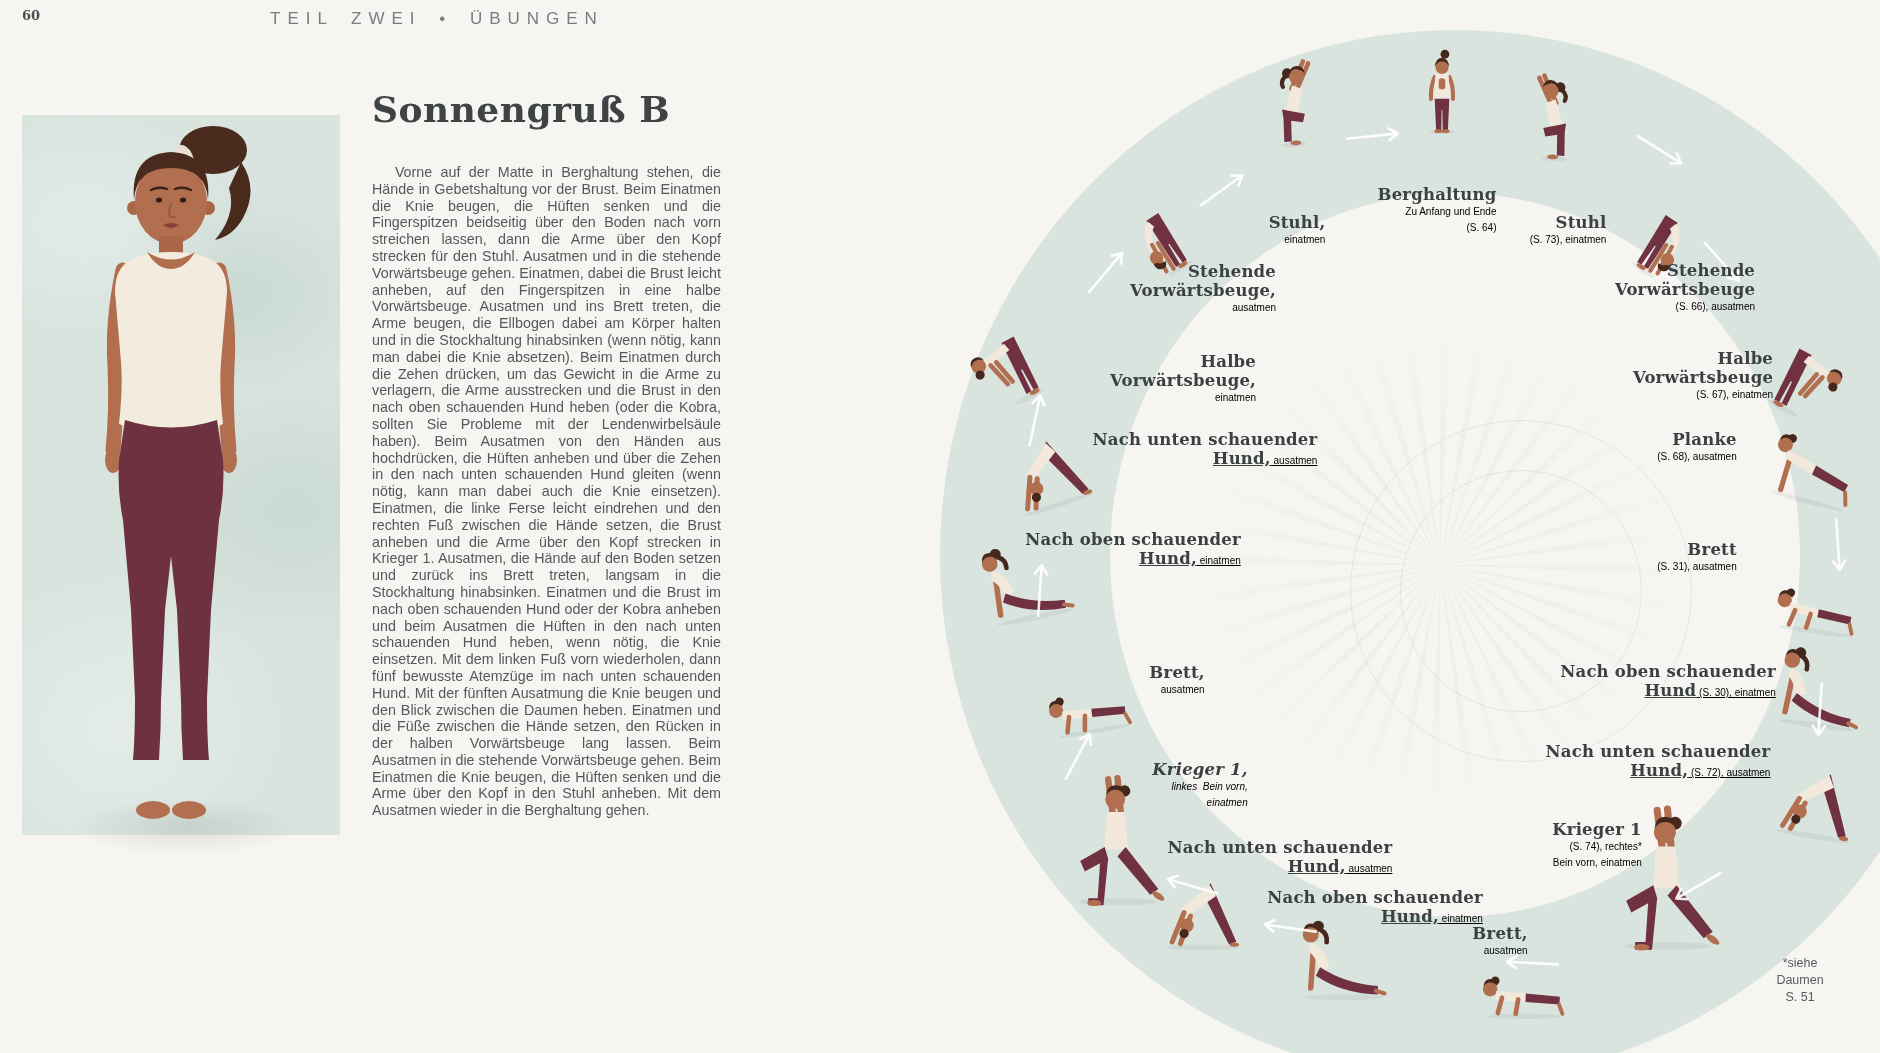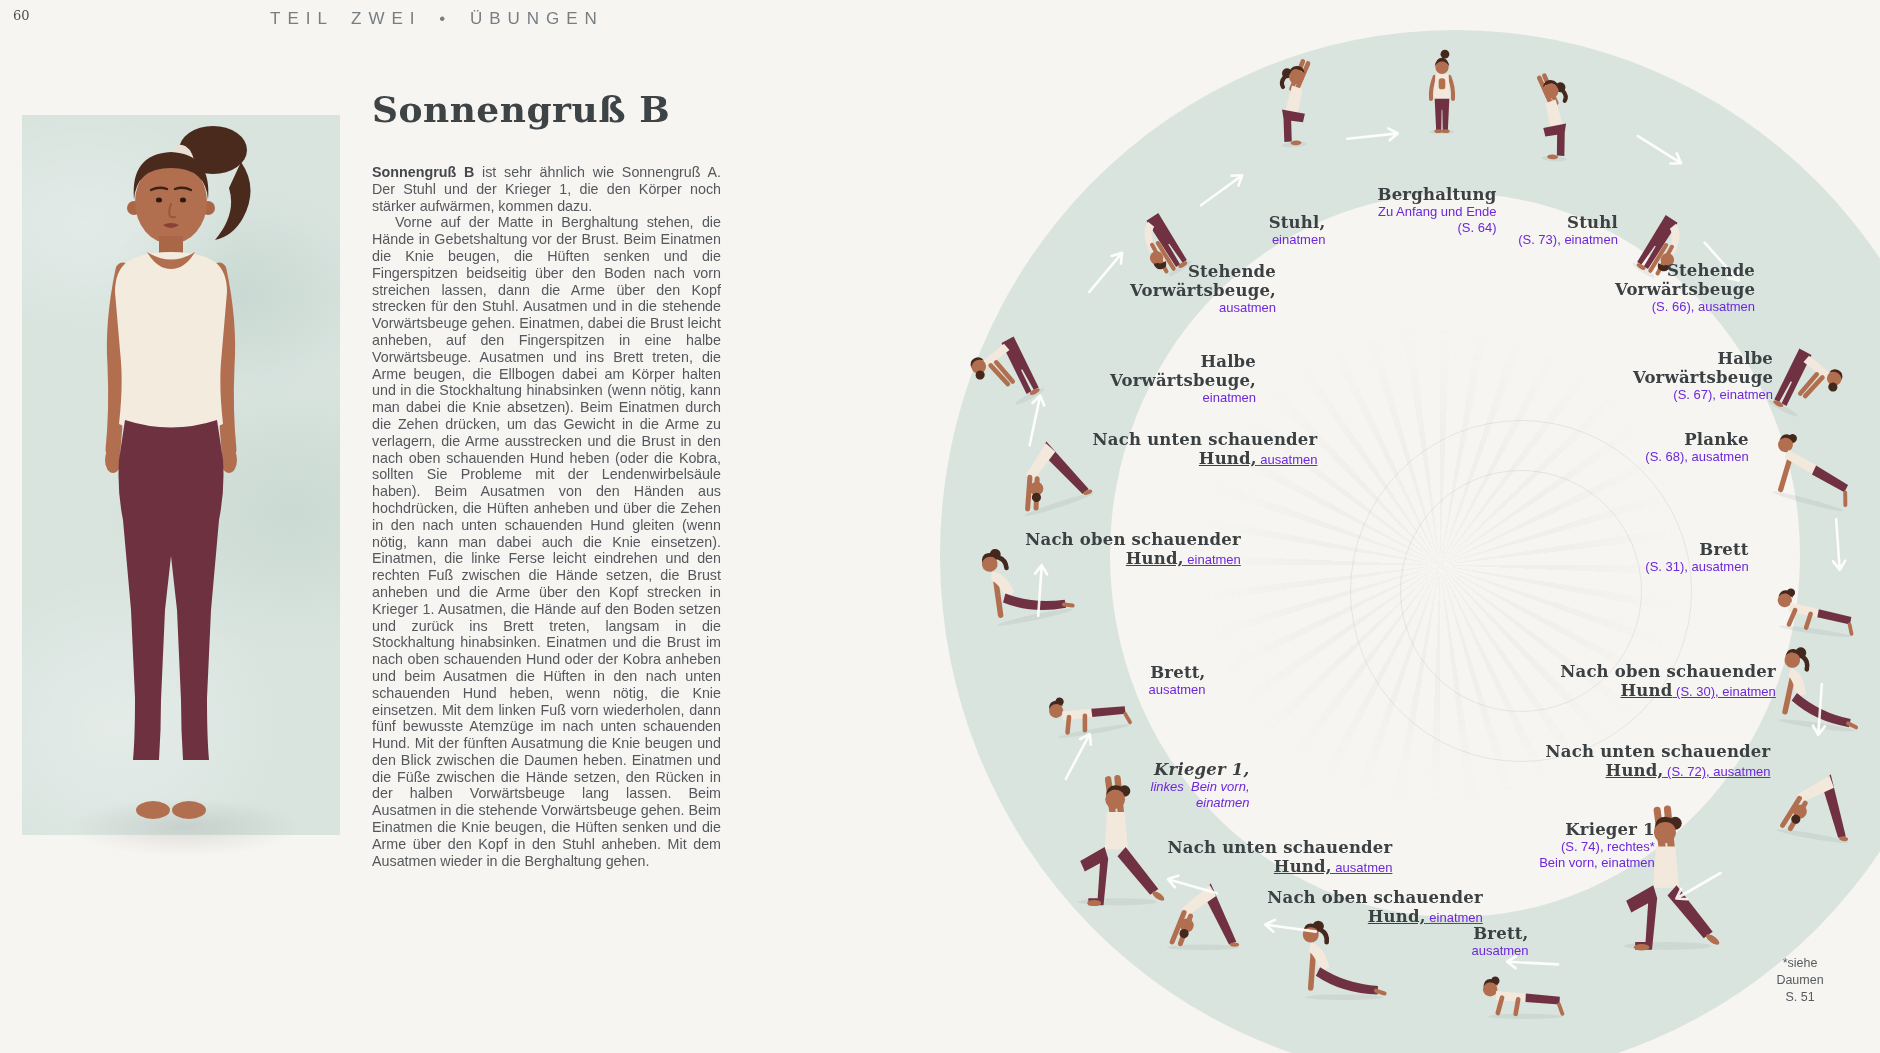--- a/index.html
+++ b/index.html
@@ -1,20 +1,20 @@
 <!DOCTYPE html>
 <html lang="de"><head>
 <meta charset="utf-8">
 <style>
   html,body{margin:0;padding:0;background:#e8e6e3;}
   .page{position:relative;width:1880px;height:1053px;background:#f7f5f2;overflow:hidden;
         font-family:"Liberation Sans",sans-serif;}
   
-  .page-number{position:absolute;left:13px;top:8px;font-family:"DejaVu Serif",serif;
-        font-weight:400;font-size:13px;color:#4a4f52;}
+  .page-number{position:absolute;left:22px;top:8px;font-family:"DejaVu Serif",serif;
+        font-weight:700;font-size:13px;color:#4a4f52;}
   .running-header{position:absolute;left:270px;top:9px;font-size:17px;letter-spacing:7px;
         word-spacing:6px;color:#777e82;font-weight:500;}
   
   .photo-block{position:absolute;left:22px;top:115px;width:318px;height:720px;
         background:#d9e4df;
         background-image:
           radial-gradient(220px 160px at 20% 15%, rgba(255,255,255,.25), transparent 70%),
           radial-gradient(260px 200px at 85% 55%, rgba(185,205,196,.45), transparent 70%),
           radial-gradient(240px 220px at 30% 85%, rgba(255,255,255,.3), transparent 70%),
           radial-gradient(200px 150px at 70% 25%, rgba(173,196,187,.35), transparent 70%);}
@@ -37,21 +37,21 @@
         mask-image:radial-gradient(circle, #000 0 35%, transparent 68%);
         opacity:.55;z-index:1;}
   .wm-circle{position:absolute;border:1px solid rgba(110,125,118,.14);border-radius:50%;z-index:1;}
   .fig{position:absolute;z-index:5;}
   .fig svg{display:block;overflow:visible;}
   .flow-arrow{position:absolute;z-index:6;width:64px;height:18px;margin-left:-32px;margin-top:-9px;}
   
   .pose-label{position:absolute;transform:translateX(-50%);text-align:right;z-index:10;white-space:nowrap;}
   .lt{font-family:"DejaVu Serif",serif;font-weight:700;font-size:16.5px;line-height:19px;
       color:#3b4043;letter-spacing:.2px;}
-  .ls{font-size:13px;line-height:16px;color:#6d28d9;}
+  .ls{font-size:10px;line-height:16px;color:#000000;}
   span.lt,span.ls{display:inline;text-decoration:underline;}
   .footnote{position:absolute;transform:translateX(-50%);text-align:center;z-index:10;
       font-size:12.5px;line-height:17px;color:#565b5f;}
 </style>
 </head>
 <body>
 
 <div class="page">
 
   <div class="page-number">60</div>
@@ -90,21 +90,20 @@
 
       <path d="M104,302 q46,15 92,0 l6,40 q2,30 -4,60 l-8,90 -4,88 q0,40 2,62 h-26 q-2,-30 -2,-60 l-4,-90 -6,-54 -6,54 -4,90 q0,30 -2,60 h-26 q2,-22 2,-62 l-4,-88 -8,-90 q-6,-30 -4,-60 z" fill="#6d3140"></path>
 
       <ellipse cx="132" cy="692" rx="17" ry="9" fill="#b26f4f"></ellipse>
       <ellipse cx="168" cy="692" rx="17" ry="9" fill="#b26f4f"></ellipse>
     </g>
   </svg>
 
   <div class="article">
     <h1>Sonnengruß B</h1>
-    <p><span class="lead">Sonnengruß B</span><span> ist sehr ähnlich wie Sonnengruß A. Der Stuhl und der Krieger 1, die den Körper noch stärker aufwärmen, kommen dazu.</span></p>
     <p class="para2">Vorne auf der Matte in Berghaltung stehen, die Hände in Gebetshaltung vor der Brust. Beim Einatmen die Knie beugen, die Hüften senken und die Fingerspitzen beidseitig über den Boden nach vorn streichen lassen, dann die Arme über den Kopf strecken für den Stuhl. Ausatmen und in die stehende Vorwärtsbeuge gehen. Einatmen, dabei die Brust leicht anheben, auf den Fingerspitzen in eine halbe Vorwärtsbeuge. Ausatmen und ins Brett treten, die Arme beugen, die Ellbogen dabei am Körper halten und in die Stockhaltung hinabsinken (wenn nötig, kann man dabei die Knie absetzen). Beim Einatmen durch die Zehen drücken, um das Gewicht in die Arme zu verlagern, die Arme ausstrecken und die Brust in den nach oben schauenden Hund heben (oder die Kobra, sollten Sie Probleme mit der Lendenwirbelsäule haben). Beim Ausatmen von den Händen aus hochdrücken, die Hüften anheben und über die Zehen in den nach unten schauenden Hund gleiten (wenn nötig, kann man dabei auch die Knie einsetzen). Einatmen, die linke Ferse leicht eindrehen und den rechten Fuß zwischen die Hände setzen, die Brust anheben und die Arme über den Kopf strecken in Krieger 1. Ausatmen, die Hände auf den Boden setzen und zurück ins Brett treten, langsam in die Stockhaltung hinabsinken. Einatmen und die Brust im nach oben schauenden Hund oder der Kobra anheben und beim Ausatmen die Hüften in den nach unten schauenden Hund heben, wenn nötig, die Knie einsetzen. Mit dem linken Fuß vorn wiederholen, dann fünf bewusste Atemzüge im nach unten schauenden Hund. Mit der fünften Ausatmung die Knie beugen und den Blick zwischen die Daumen heben. Einatmen und die Füße zwischen die Hände setzen, den Rücken in der halben Vorwärtsbeuge lang lassen. Beim Ausatmen in die stehende Vorwärtsbeuge gehen. Beim Einatmen die Knie beugen, die Hüften senken und die Arme über den Kopf in den Stuhl anheben. Mit dem Ausatmen wieder in die Berghaltung gehen.</p>
   </div>
 
   <svg class="ring-svg" width="1880" height="1053" viewBox="0 0 1880 1053">
     <path fill-rule="evenodd" fill="#d7e2dd" opacity="0.92" d="M940,555 a515,525 0 1 0 1030,0 a515,525 0 1 0 -1030,0 Z
          M1110,555 a345,362 0 1 1 690,0 a345,362 0 1 1 -690,0 Z"></path>
   </svg>
   <div class="sunburst"></div>
   <div class="wm-circle" style="left:1400px;top:470px;width:240px;height:240px;"></div>
   <div class="wm-circle" style="left:1350px;top:420px;width:340px;height:340px;"></div>

